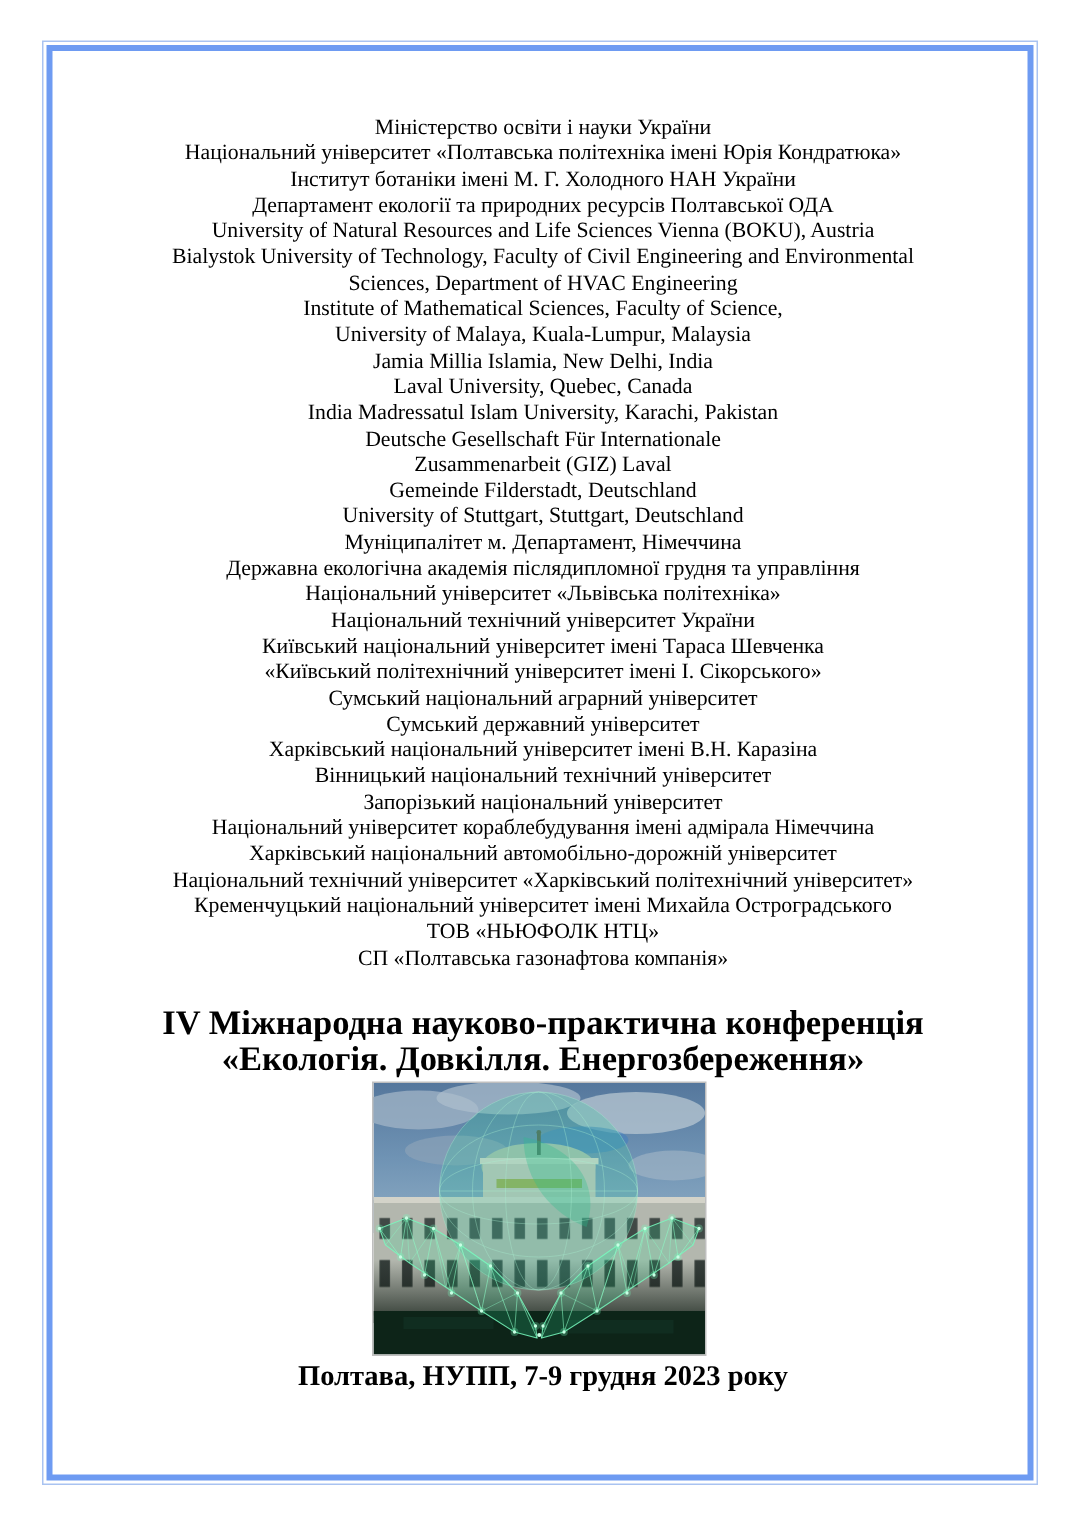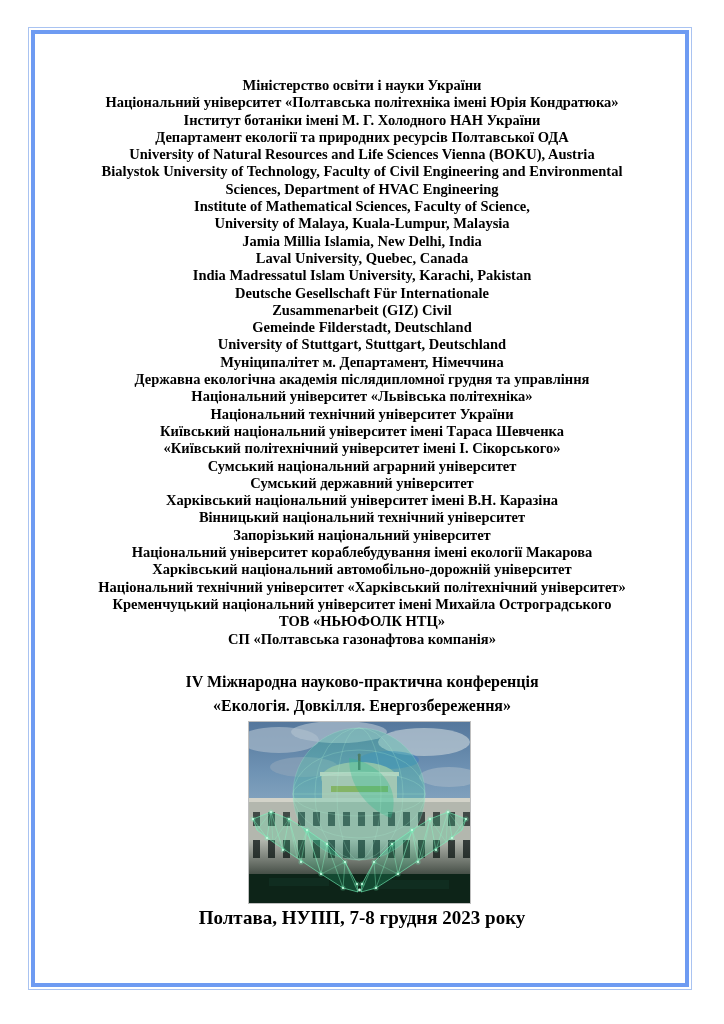--- a/index.html
+++ b/index.html
@@ -14,24 +14,24 @@
   }
   .frame-inner{
     position:absolute;left:2px;top:2px;right:2px;bottom:2px;
     border:4px solid #6e9bf2;
   }
   .org-list{
     position:absolute;left:45px;right:45px;top:77px;
     text-align:center;font-size:14.5px;line-height:17.3px;
     white-space:nowrap;
   }
-  .org-line{white-space:nowrap;font-weight:bold;}
+  .org-line{white-space:nowrap;}
   .conf-title{
     position:absolute;left:0;right:0;top:670px;
-    text-align:center;font-weight:bold;font-size:16px;line-height:23.5px;
+    text-align:center;font-weight:bold;font-size:23px;line-height:23.5px;
   }
   .photo-wrap{
     position:absolute;left:249px;top:722px;width:221px;height:181px;
     outline:1px solid rgba(0,0,0,.25);
   }
   .photo-wrap svg{display:block;}
   .footer-line{
     position:absolute;left:0;right:0;top:906px;
     text-align:center;font-weight:bold;font-size:19px;line-height:24px;
   }
@@ -52,35 +52,35 @@
       <div class="org-line">Департамент екології та природних ресурсів Полтавської ОДА</div>
       <div class="org-line">University of Natural Resources and Life Sciences Vienna (BOKU), Austria</div>
       <div class="org-line">Bialystok University of Technology, Faculty of Civil Engineering and Environmental</div>
       <div class="org-line">Sciences, Department of HVAC Engineering</div>
       <div class="org-line">Institute of Mathematical Sciences, Faculty of Science,</div>
       <div class="org-line">University of Malaya, Kuala-Lumpur, Malaysia</div>
       <div class="org-line">Jamia Millia Islamia, New Delhi, India</div>
       <div class="org-line">Laval University, Quebec, Canada</div>
       <div class="org-line">India Madressatul Islam University, Karachi, Pakistan</div>
       <div class="org-line">Deutsche Gesellschaft Für Internationale</div>
-      <div class="org-line">Zusammenarbeit (GIZ) Civil</div>
+      <div class="org-line">Zusammenarbeit (GIZ) Laval</div>
       <div class="org-line">Gemeinde Filderstadt, Deutschland</div>
       <div class="org-line">University of Stuttgart, Stuttgart, Deutschland</div>
       <div class="org-line">Муніципалітет м. Департамент, Німеччина</div>
       <div class="org-line">Державна екологічна академія післядипломної грудня та управління</div>
       <div class="org-line">Національний університет «Львівська політехніка»</div>
       <div class="org-line">Національний технічний університет України</div>
       <div class="org-line">Київський національний університет імені Тараса Шевченка</div>
       <div class="org-line">«Київський політехнічний університет імені І. Сікорського»</div>
       <div class="org-line">Сумський національний аграрний університет</div>
       <div class="org-line">Сумський державний університет</div>
       <div class="org-line">Харківський національний університет імені В.Н. Каразіна</div>
       <div class="org-line">Вінницький національний технічний університет</div>
       <div class="org-line">Запорізький національний університет</div>
-      <div class="org-line">Національний університет кораблебудування імені екології Макарова</div>
+      <div class="org-line">Національний університет кораблебудування імені адмірала Німеччина</div>
       <div class="org-line">Харківський національний автомобільно-дорожній університет</div>
       <div class="org-line">Національний технічний університет «Харківський політехнічний університет»</div>
       <div class="org-line">Кременчуцький національний університет імені Михайла Остроградського</div>
       <div class="org-line">ТОВ «НЬЮФОЛК НТЦ»</div>
       <div class="org-line">СП «Полтавська газонафтова компанія»</div>
     </div>
 
   <div class="conf-title">
     <div>IV Міжнародна науково-практична конференція</div>
     <div>«Екологія. Довкілля. Енергозбереження»</div>
@@ -181,15 +181,15 @@
       </g>
 
       <g>
         <use href="#wingL"></use>
         <use href="#wingL" transform="translate(221,0) scale(-1,1)"></use>
         <circle cx="110.5" cy="168" r="1.4" fill="#c8ffe4"></circle>
       </g>
     </svg>
   </div>
 
-  <div class="footer-line">Полтава, НУПП, 7-8 грудня 2023 року</div>
+  <div class="footer-line">Полтава, НУПП, 7-9 грудня 2023 року</div>
 
 </div>
 
 </body></html>

